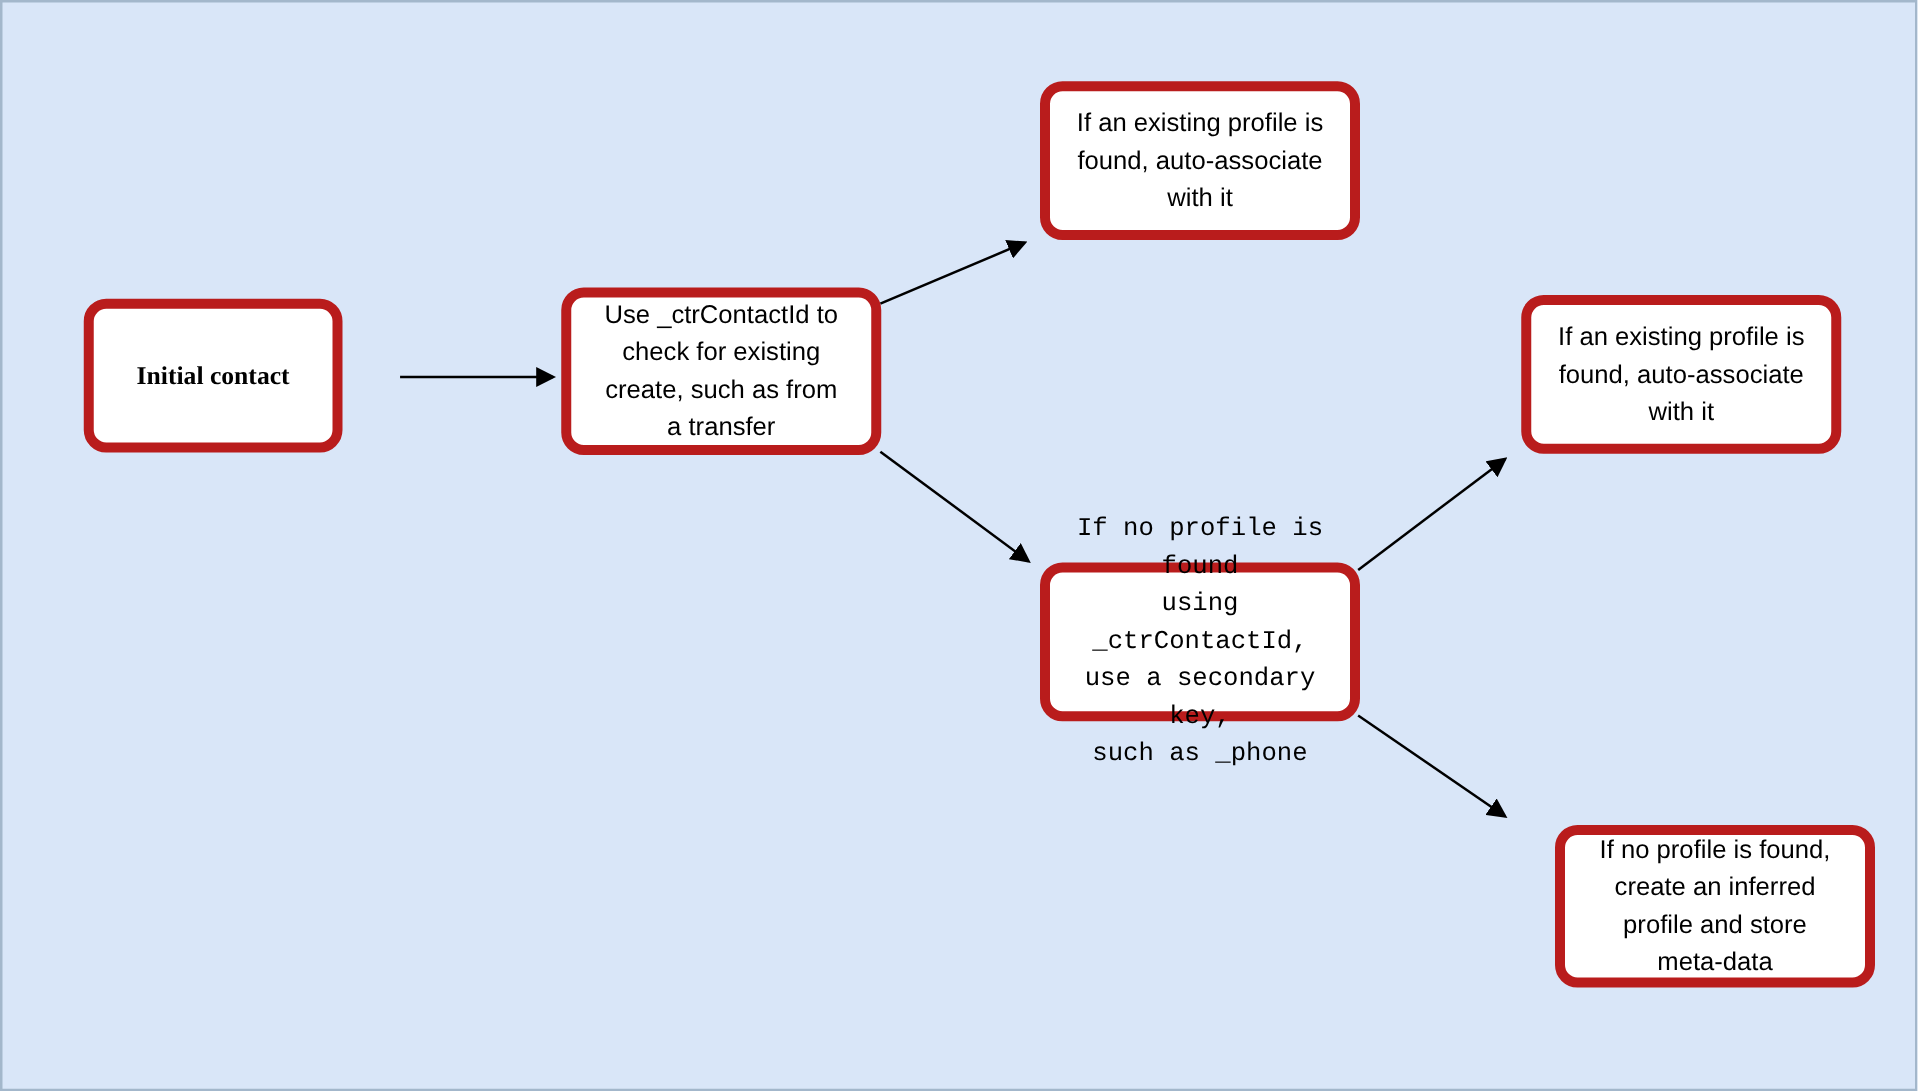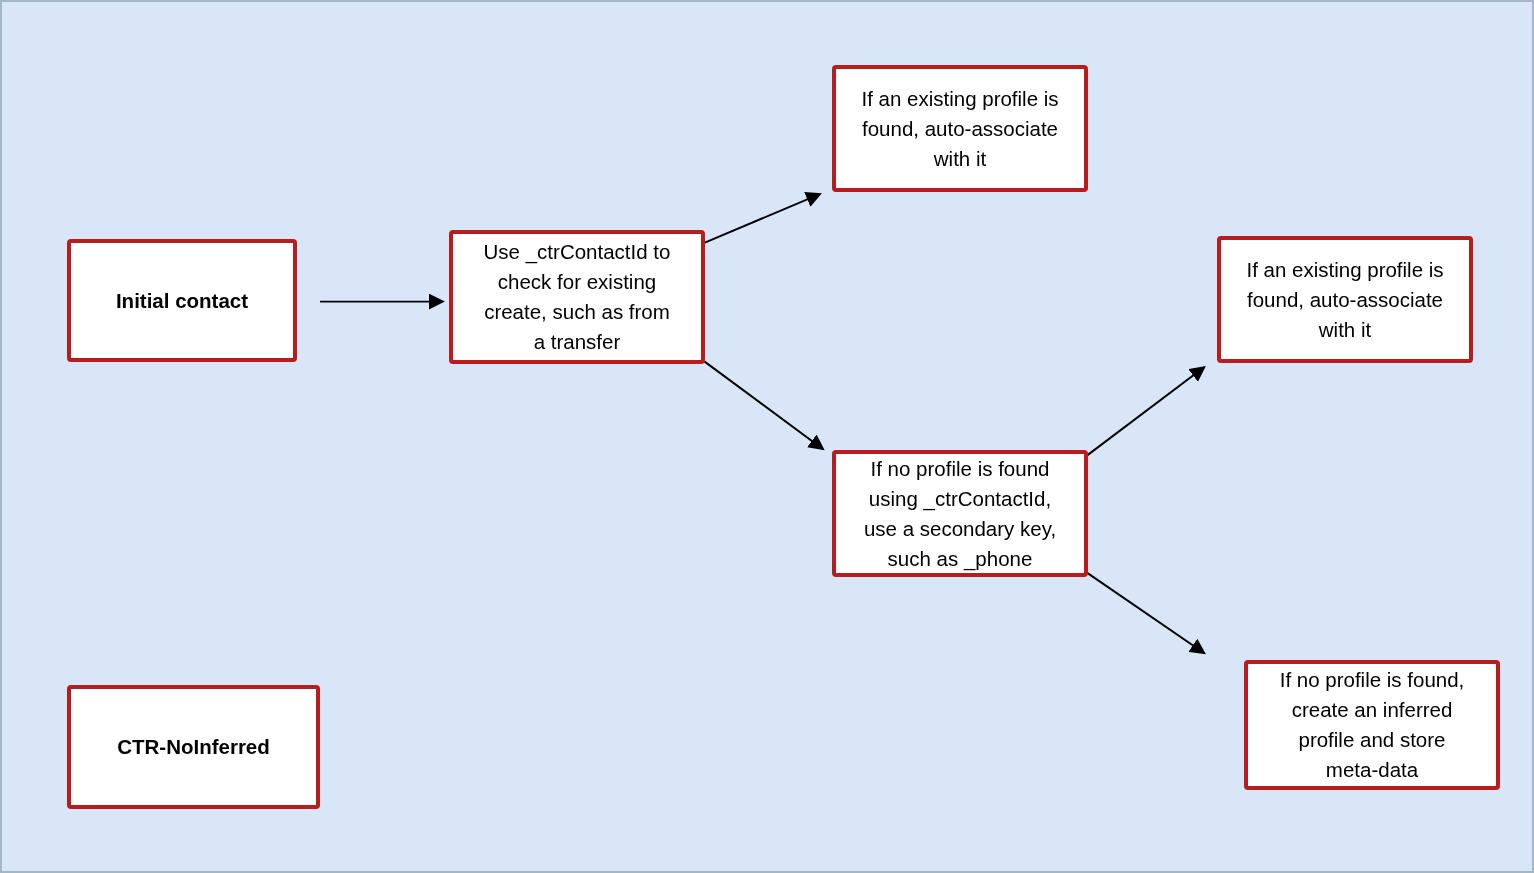--- a/index.html
+++ b/index.html
@@ -29,22 +29,22 @@
     stroke: #000000;
     stroke-width: 2;
   }
   .edges .head {
     fill: #000000;
   }
   .node {
     position: absolute;
     box-sizing: border-box;
     background: #ffffff;
-    border: 4px solid #b91c1c;
-    border-radius: 4px;
+    border: 8px solid #b91c1c;
+    border-radius: 18px;
     display: flex;
     align-items: center;
     justify-content: center;
     text-align: center;
     color: #000000;
     font-size: 20.5px;
     line-height: 30px;
     padding: 4px 8px;
   }
   .node .label {
@@ -65,54 +65,51 @@
         <path class="head" d="M 0 0 L 10 5 L 0 10 z"></path>
       </marker>
     </defs>
     <line x1="318" y1="301" x2="441" y2="301" marker-end="url(#arrowhead)"></line>
     <line x1="704" y1="242" x2="820" y2="193" marker-end="url(#arrowhead)"></line>
     <line x1="704" y1="361" x2="823" y2="449" marker-end="url(#arrowhead)"></line>
     <line x1="1088" y1="456" x2="1206" y2="367" marker-end="url(#arrowhead)"></line>
     <line x1="1088" y1="573" x2="1206" y2="654" marker-end="url(#arrowhead)"></line>
   </svg>
 
-  <div class="node bold" style="left:65px; top:237px; width:230px; height:123px;">
+  <div class="node bold" style="left:65px; top:237px; width:207px; height:123px;font-family:Liberation Serif, serif;">
     <span class="label">Initial contact</span>
   </div>
 
   <div class="node" style="left:447px; top:228px; width:256px; height:134px;">
     <span class="label">Use _ctrContactId to
 check for existing
 create, such as from
 a transfer</span>
   </div>
 
   <div class="node" style="left:830px; top:63px; width:256px; height:127px;">
     <span class="label">If an existing profile is
 found, auto-associate
 with it</span>
   </div>
 
-  <div class="node" style="left:830px; top:448px; width:256px; height:127px;">
+  <div class="node" style="left:830px; top:448px; width:256px; height:127px;font-family:Liberation Mono, monospace;">
     <span class="label">If no profile is found
 using _ctrContactId,
 use a secondary key,
 such as _phone</span>
   </div>
 
   <div class="node" style="left:1215px; top:234px; width:256px; height:127px;">
     <span class="label">If an existing profile is
 found, auto-associate
 with it</span>
   </div>
 
   <div class="node" style="left:1215px; top:658px; width:256px; height:130px;margin-left:27px;">
     <span class="label">If no profile is found,
 create an inferred
 profile and store
 meta-data</span>
   </div>
 
-  <div class="node bold" style="left:65px; top:683px; width:253px; height:124px;">
-    <span class="label">CTR-NoInferred</span>
-  </div>
 
 </div>
 
 </body></html>

